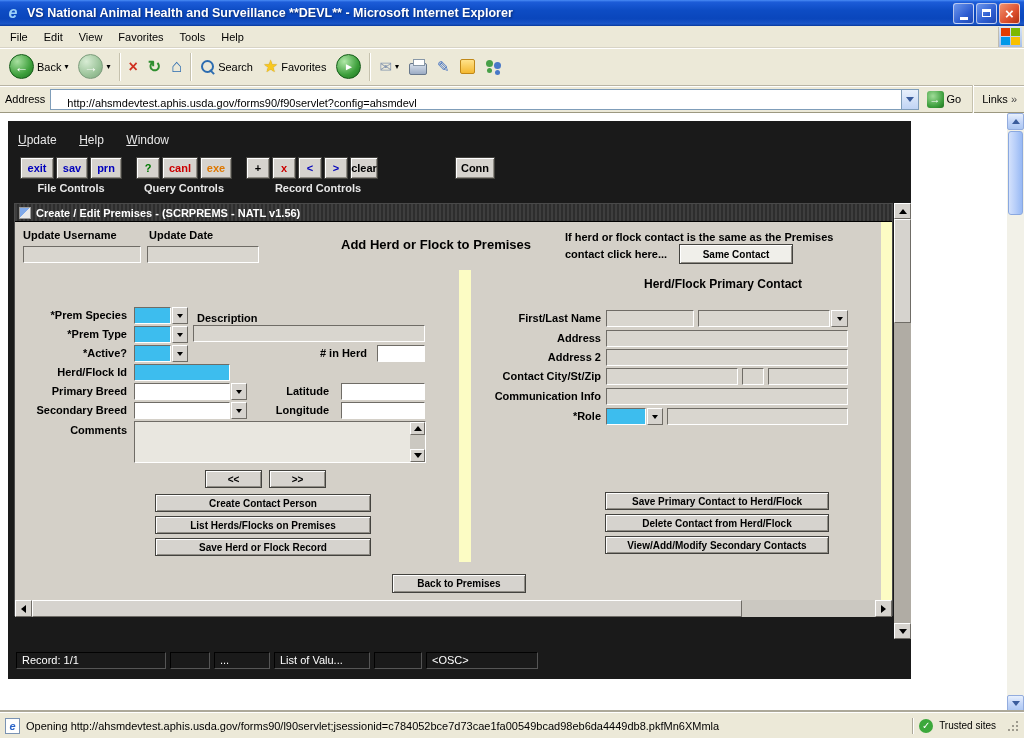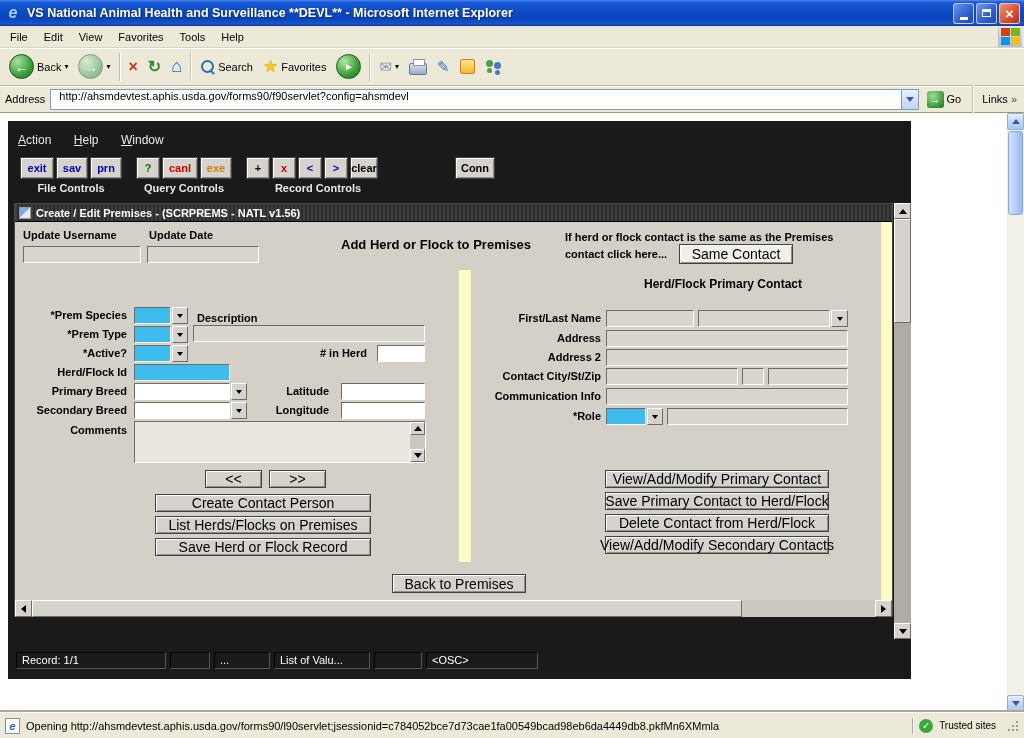--- a/index.html
+++ b/index.html
@@ -47,21 +47,21 @@
   .ico-print{width:18px;height:12px;background:linear-gradient(#D8E0EC,#9CACC4);border:1px solid #68788C;border-radius:2px;position:relative;margin-top:4px}
   .ico-print::before{content:"";position:absolute;left:3px;top:-5px;width:10px;height:5px;background:#FFF;border:1px solid #8898A8}
   .ico-people{width:18px;height:16px;position:relative}
   .ico-people i{position:absolute;width:7px;height:7px;border-radius:50%}
   .ico-people i:first-child{left:1px;top:1px;background:#48A048;box-shadow:0 7px 0 -1px #48A048}
   .ico-people i:last-child{right:2px;top:3px;background:#4878C8;box-shadow:0 7px 0 -1px #4878C8}
 
   
   #addressbar{position:absolute;left:0;top:86px;width:1024px;height:27px;background:#ECE9D8;display:flex;align-items:center;gap:5px;padding:0 5px;border-bottom:1px solid #9C9880;box-shadow:inset 0 1px 0 #FFF}
   .addr-label{font-size:11px}
-  .addr-input{flex:1;height:21px;background:#FFF;border:1px solid #7F9DB9;position:relative;display:flex;align-items:flex-start;padding-left:8px}
+  .addr-input{flex:1;height:21px;background:#FFF;border:1px solid #7F9DB9;position:relative;display:flex;align-items:flex-end;padding-left:16px}
   .addr-text{font-size:11px;white-space:nowrap;overflow:hidden}
   .addr-dd{position:absolute;right:0;top:0;width:17px;height:19px;background:linear-gradient(#E8F0FC,#C0D4F4);border-left:1px solid #7F9DB9;display:flex;align-items:center;justify-content:center}
   .go{display:flex;align-items:center;gap:3px;padding:0 3px}
   .go-ico{width:17px;height:17px;background:radial-gradient(circle at 35% 30%,#A0DC98,#3C9E3C 65%,#1C701E);border-radius:3px;color:#FFF;font-size:11px;font-weight:bold;display:flex;align-items:center;justify-content:center}
   .go-label,.links{font-size:11px}
   .links{display:flex;align-items:center;gap:3px;padding-right:2px}
   .chev{color:#444}
 
   
   #page{position:absolute;left:0;top:113px;width:1024px;height:599px;background:#FFF}
@@ -82,21 +82,21 @@
   .fbody{position:absolute;left:0;top:18px;width:877px;height:378px;background:#D4D0C8;overflow:hidden}
   .lbl{position:absolute;font-size:11px;font-weight:bold;line-height:15px;white-space:nowrap;color:#000}
   .rt{text-align:right}
   .fheading{position:absolute;font-size:13px;font-weight:bold;text-align:center}
   .sheading{position:absolute;font-size:12px;font-weight:bold;text-align:center}
   .fld{position:absolute;height:17px;background:#D9D6CF;border:1px solid;border-color:#6F6C66 #FFF #FFF #6F6C66}
   .fld.white{background:#FFF}
   .fld.req{background:#3DBDEE}
   .ddbtn{position:absolute;width:16px;height:17px;background:#D6D3CE;border:1px solid;border-color:#FFF #6F6C66 #6F6C66 #FFF;display:flex;align-items:center;justify-content:center}
   .ddbtn::after{content:"";border-left:3px solid transparent;border-right:3px solid transparent;border-top:4px solid #000}
-  .fbtn{position:absolute;background:#D6D3CE;border:1px solid #43423E;box-shadow:inset 1px 1px 0 #FFF,inset -1px -1px 0 #908D86;font-size:14px;font-weight:normal;display:flex;align-items:center;justify-content:center;cursor:default;white-space:nowrap}
+  .fbtn{position:absolute;background:#D6D3CE;border:1px solid #43423E;box-shadow:inset 1px 1px 0 #FFF,inset -1px -1px 0 #908D86;font-size:10px;font-weight:bold;display:flex;align-items:center;justify-content:center;cursor:default;white-space:nowrap}
   .fbtn.light{background:#F0EFEA}
   .ysep{position:absolute;background:#FCFCC4}
   .cmt{position:absolute;background:#E9E7E0;border:1px solid;border-color:#6F6C66 #FFF #FFF #6F6C66}
   .cscroll{position:absolute;right:0;top:0;bottom:0;width:15px;background:#CBC8C1}
   .cbtn{position:absolute;left:0;width:15px;height:13px;background:#D6D3CE;border:1px solid;border-color:#FFF #6F6C66 #6F6C66 #FFF;display:flex;align-items:center;justify-content:center}
   .cbtn.top{top:0}.cbtn.bottom{bottom:0}
 
   
   .tri-up{width:0;height:0;border-left:4px solid transparent;border-right:4px solid transparent;border-bottom:5px solid #000}
   .tri-down{width:0;height:0;border-left:4px solid transparent;border-right:4px solid transparent;border-top:5px solid #000}
@@ -234,21 +234,21 @@
     <span class="links">
       <span>Links</span>
       <span class="chev">»</span>
     </span>
   </div>
 
   <div id="page">
     <div id="applet">
 
       <div class="amenu">
-        <span class="amitem">Action</span>
+        <span class="amitem">Update</span>
         <span class="amitem">Help</span>
         <span class="amitem">Window</span>
       </div>
 
       <div class="abtn c-blue" style="left:12px;width:34px">exit</div>
       <div class="abtn c-blue" style="left:48px;width:32px">sav</div>
       <div class="abtn c-blue" style="left:82px;width:32px">prn</div>
       <div class="abtn c-green" style="left:128px;width:24px">?</div>
       <div class="abtn c-red" style="left:154px;width:36px">canl</div>
       <div class="abtn c-orange" style="left:192px;width:32px">exe</div>
@@ -351,21 +351,20 @@
           <div class="fld" style="left:753px;top:146px;width:80px"></div>
 
           <span class="lbl rt" style="left:456px;top:167px;width:130px">Communication Info</span>
           <div class="fld" style="left:591px;top:166px;width:242px"></div>
 
           <span class="lbl rt" style="left:456px;top:187px;width:130px">*Role</span>
           <div class="fld req" style="left:591px;top:186px;width:40px"></div>
           <div class="ddbtn" style="left:632px;top:186px"></div>
           <div class="fld" style="left:652px;top:186px;width:181px"></div>
 
-          <div class="fbtn" style="left:590px;top:248px;width:224px;height:18px">View/Add/Modify Primary Contact</div>
           <div class="fbtn" style="left:590px;top:270px;width:224px;height:18px">Save Primary Contact to Herd/Flock</div>
           <div class="fbtn" style="left:590px;top:292px;width:224px;height:18px">Delete Contact from Herd/Flock</div>
           <div class="fbtn" style="left:590px;top:314px;width:224px;height:18px">View/Add/Modify Secondary Contacts</div>
 
           <div class="fbtn" style="left:377px;top:352px;width:134px;height:19px">Back to Premises</div>
         </div>
 
         <div class="fhscroll">
           <span class="sbtn left">
               <i class="tri-left"></i>

